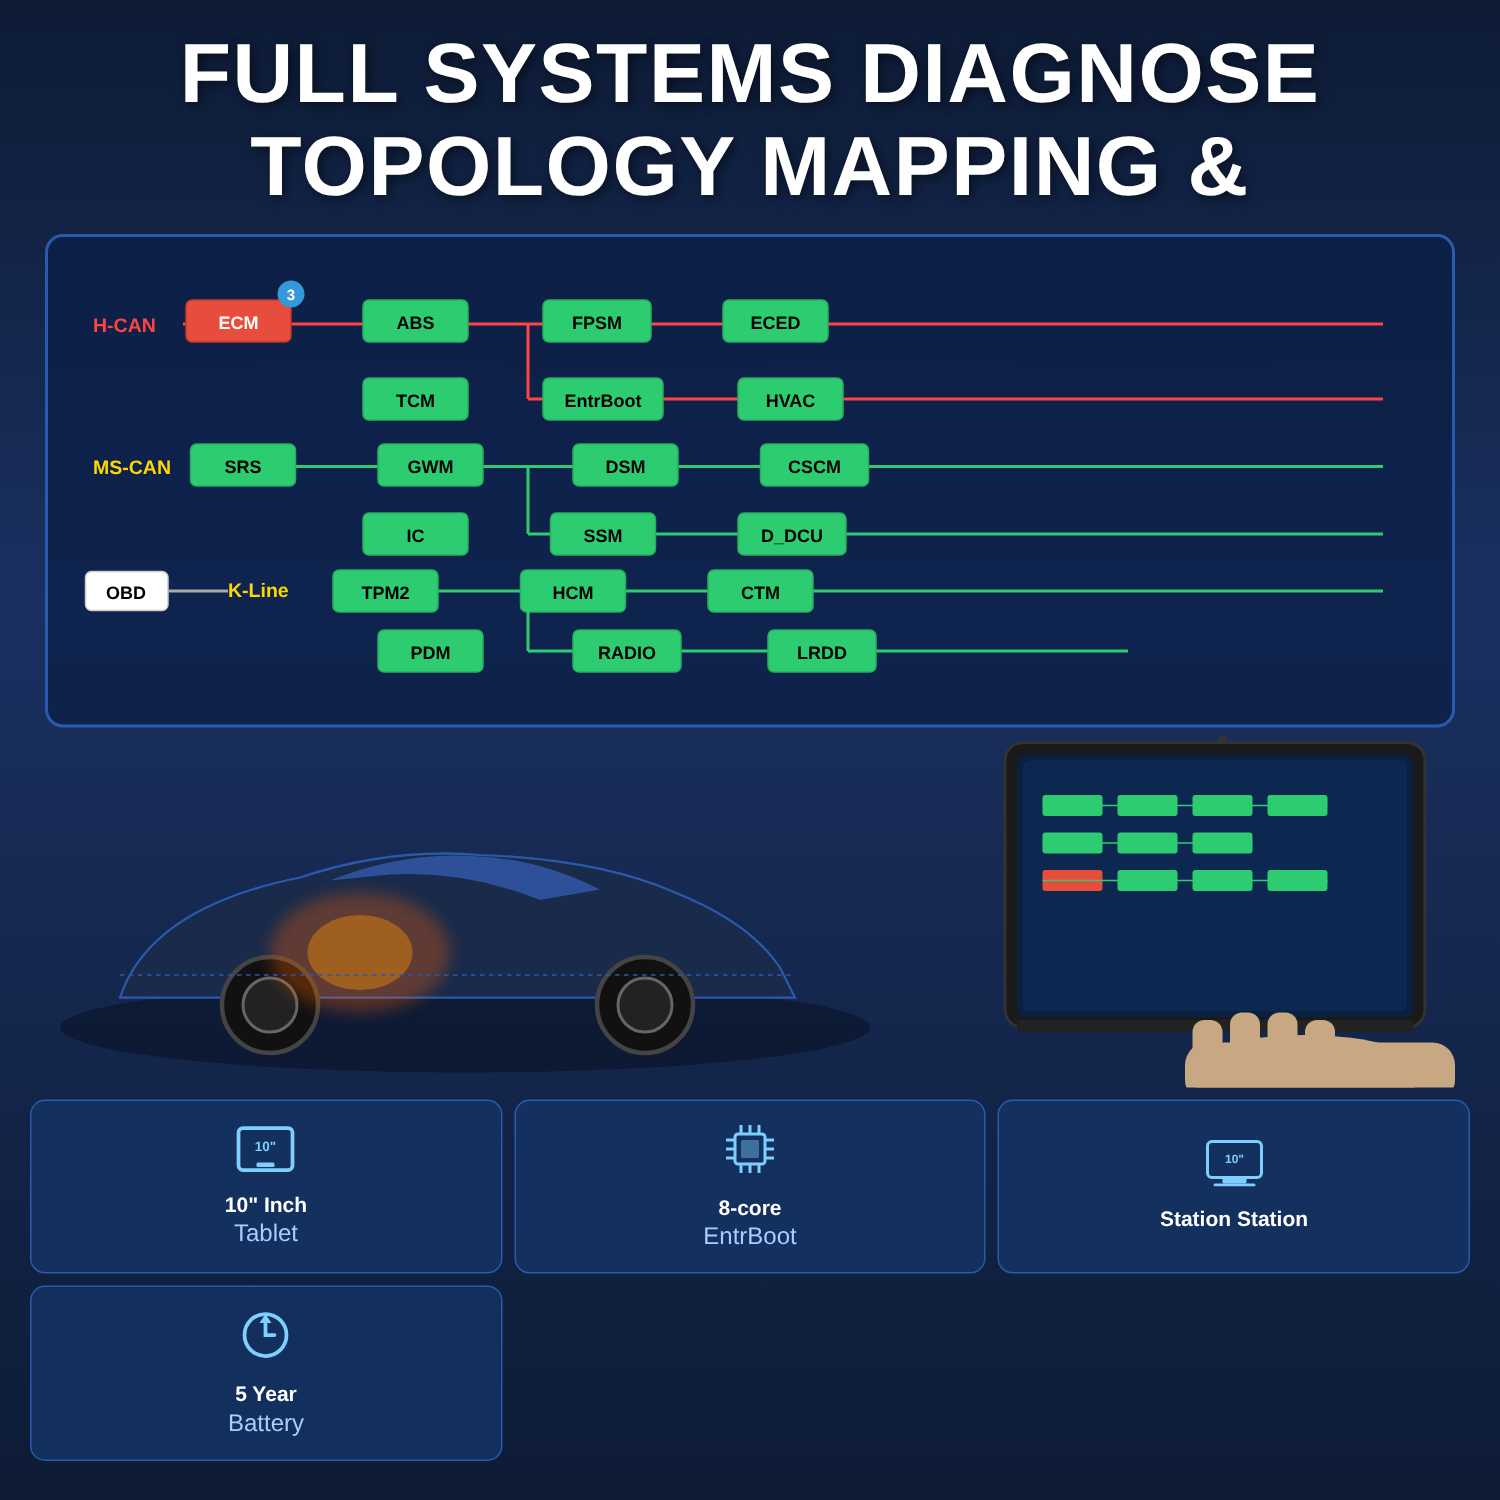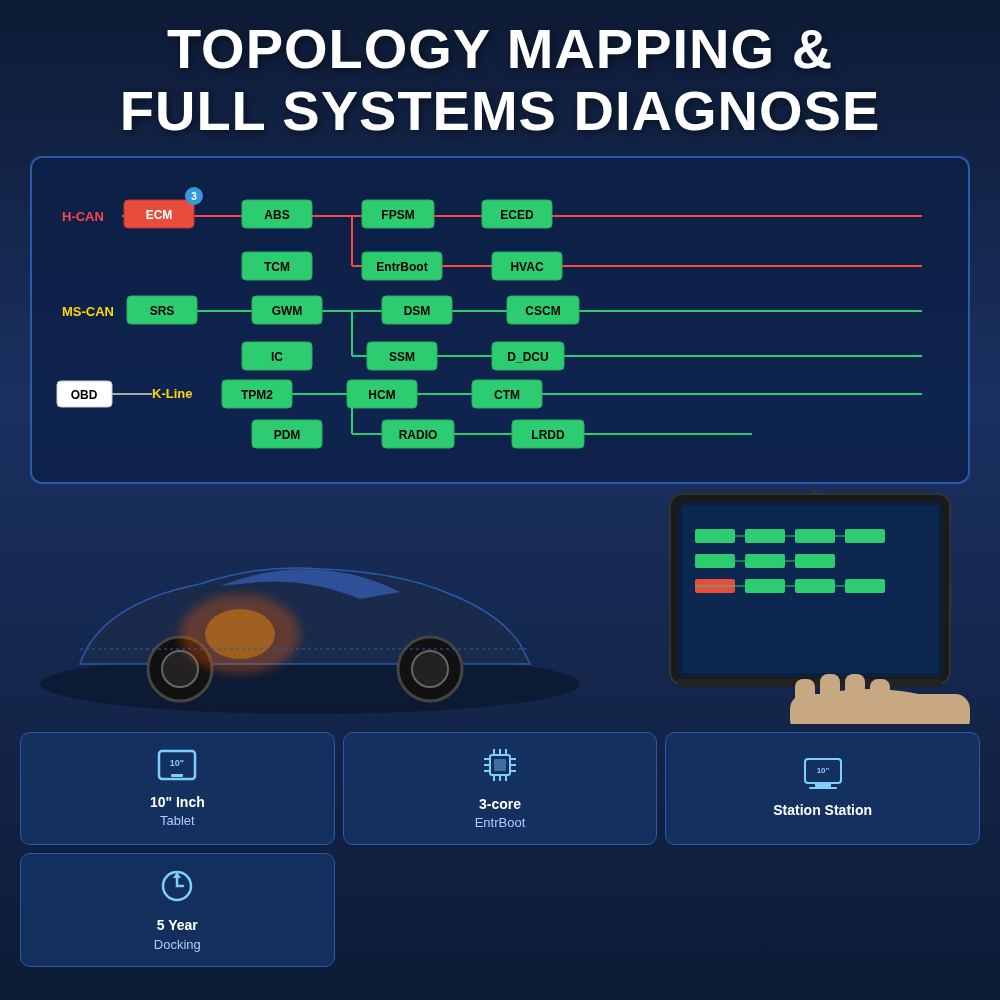--- a/index.html
+++ b/index.html
@@ -72,34 +72,34 @@
       margin-bottom: 5px;
       color: #7ecfff;
     }
     .feature-label {
       font-size: 14px;
       font-weight: bold;
       color: #ffffff;
       line-height: 1.3;
     }
     .feature-sublabel {
-      font-size: 13px;
+      font-size: 16px;
       color: #aaccff;
       margin-top: 2px;
     }
   </style>
 </head>
 <body>
 
 <div class="main-container">
 
   <div class="header">
     <div class="header-title">
+      <div>FULL SYSTEMS DIAGNOSE</div>
       <div>TOPOLOGY MAPPING &amp;</div>
-      <div>FULL SYSTEMS DIAGNOSE</div>
     </div>
   </div>
 
   <div class="topology-section">
     <svg width="940" height="290" viewBox="0 0 940 290">
 
       <text x="10" y="45" fill="#ff4444" font-weight="bold" font-size="13">H-CAN</text>
 
       <line x1="70" y1="40" x2="870" y2="40" stroke="#ff4444" stroke-width="2"></line>
 
@@ -275,21 +275,21 @@
           <line x1="18" y1="28" x2="18" y2="34" stroke="#7ecfff" stroke-width="2"></line>
           <line x1="24" y1="28" x2="24" y2="34" stroke="#7ecfff" stroke-width="2"></line>
           <line x1="2" y1="12" x2="8" y2="12" stroke="#7ecfff" stroke-width="2"></line>
           <line x1="2" y1="18" x2="8" y2="18" stroke="#7ecfff" stroke-width="2"></line>
           <line x1="2" y1="24" x2="8" y2="24" stroke="#7ecfff" stroke-width="2"></line>
           <line x1="28" y1="12" x2="34" y2="12" stroke="#7ecfff" stroke-width="2"></line>
           <line x1="28" y1="18" x2="34" y2="18" stroke="#7ecfff" stroke-width="2"></line>
           <line x1="28" y1="24" x2="34" y2="24" stroke="#7ecfff" stroke-width="2"></line>
         </svg>
       </div>
-      <div class="feature-label">3-core</div>
+      <div class="feature-label">8-core</div>
       <div class="feature-sublabel">EntrBoot</div>
     </div>
 
 
     <div class="feature-box">
       <div class="feature-icon">
         <svg width="44" height="32" viewBox="0 0 44 32">
           <rect x="4" y="2" width="36" height="24" rx="3" fill="none" stroke="#7ecfff" stroke-width="2"></rect>
           <text x="22" y="16" fill="#7ecfff" font-size="8" text-anchor="middle" font-weight="bold">10"</text>
           <rect x="14" y="26" width="16" height="4" rx="1" fill="#7ecfff"></rect>
@@ -302,18 +302,18 @@
 
     <div class="feature-box">
       <div class="feature-icon">
         <svg width="36" height="36" viewBox="0 0 36 36">
           <circle cx="18" cy="18" r="14" fill="none" stroke="#7ecfff" stroke-width="2.5"></circle>
           <polyline points="18,8 18,18 24,18" fill="none" stroke="#7ecfff" stroke-width="2.5" stroke-linecap="round"></polyline>
           <polygon points="18,4 14,10 22,10" fill="#7ecfff"></polygon>
         </svg>
       </div>
       <div class="feature-label">5 Year</div>
-      <div class="feature-sublabel">Docking</div>
+      <div class="feature-sublabel">Battery</div>
     </div>
 
   </div>
 
 </div>
 
 </body></html>

